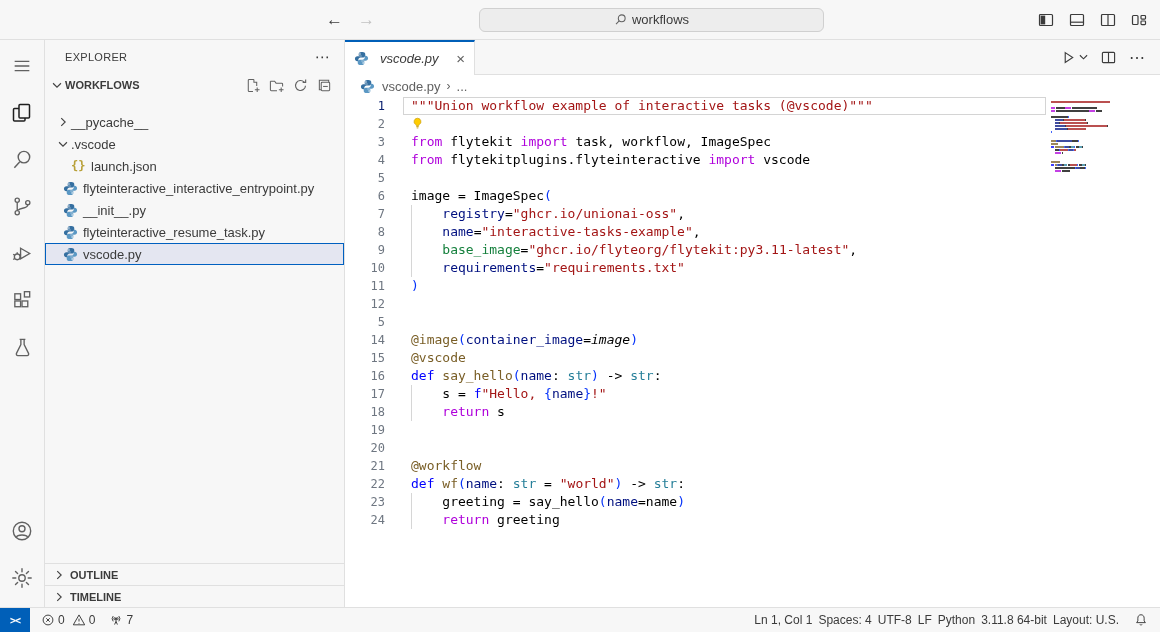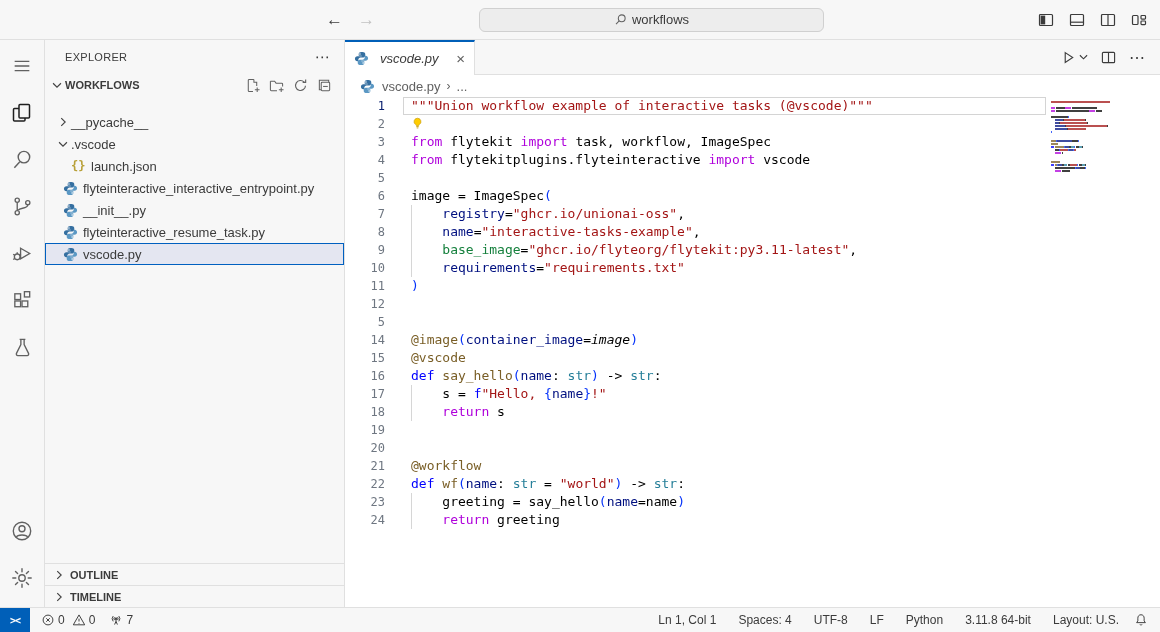--- a/index.html
+++ b/index.html
@@ -619,21 +619,21 @@
     </div>
     <div class="status-group" style="margin-left:14px;">
       <svg class="icn" width="14" height="14" viewBox="0 0 16 16" fill="none" stroke="#3b3b3b" stroke-width="1.1">
           <circle cx="8" cy="6.5" r="1" fill="#3b3b3b"></circle>
           <path d="M4.8 3.5a4.6 4.6 0 0 0 0 6M11.2 3.5a4.6 4.6 0 0 1 0 6M6.3 4.9a2.3 2.3 0 0 0 0 3.2M9.7 4.9a2.3 2.3 0 0 1 0 3.2"></path>
           <path d="M8 7.5v2l-1.6 3.7M8 9.5l1.6 3.7"></path>
         </svg>
       <span>7</span>
     </div>
     <div class="status-right">
-      <span id="status-right-items" style="display:flex;gap:22px;">
+      <span id="status-right-items" style="display:flex;gap:6px;">
           <span class="status-item">Ln 1, Col 1</span>
           <span class="status-item">Spaces: 4</span>
           <span class="status-item">UTF-8</span>
           <span class="status-item">LF</span>
           <span class="status-item">Python</span>
           <span class="status-item">3.11.8 64-bit</span>
           <span class="status-item">Layout: U.S.</span>
         </span>
       <span>
           <svg class="icn" width="14" height="14" viewBox="0 0 16 16" fill="none" stroke="#3b3b3b" stroke-width="1.1">

